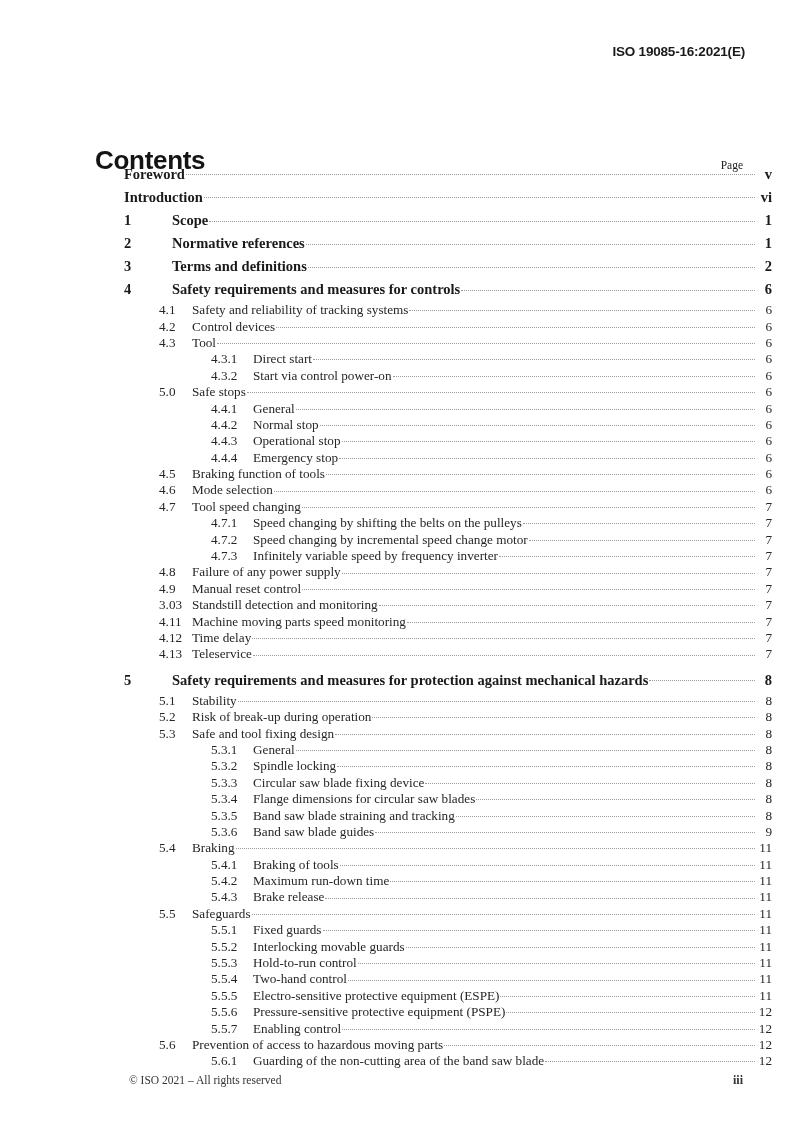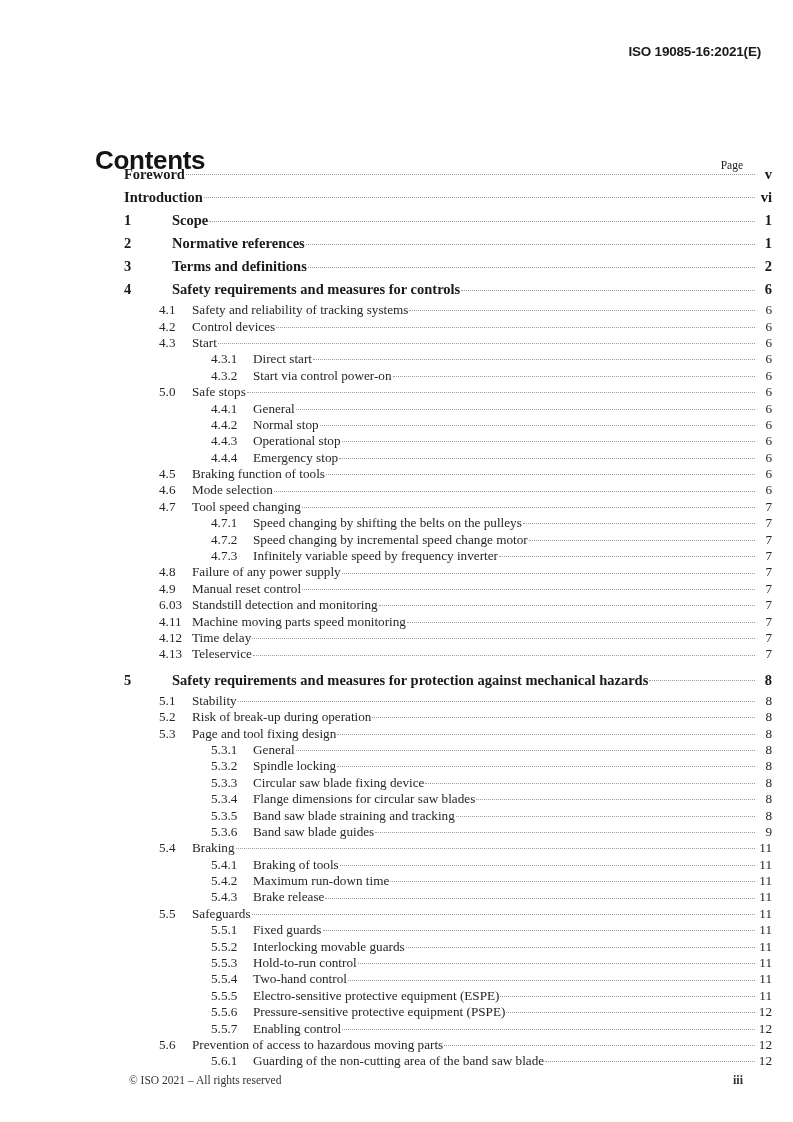--- a/index.html
+++ b/index.html
@@ -14,21 +14,21 @@
     background: #ffffff;
     font-family: "Liberation Serif", serif;
     overflow: hidden;
   }
 
   
   .doc-header {
     position: absolute;
     top: 44px;
     left: 95px;
-    right: 32px;
+    right: 48px;
     text-align: right;
     font-family: "Liberation Sans", sans-serif;
     font-weight: bold;
     font-size: 13.5px;
     letter-spacing: -0.2px;
     color: #1a1a1a;
   }
 
   
   .toc-title-row {
@@ -223,21 +223,21 @@
         <span class="toc-pg">6</span>
       </div>
       <div class="toc-row lvl-2">
         <span class="toc-num">4.2</span>
         <span class="toc-label">Control devices</span>
         <span class="toc-leader"></span>
         <span class="toc-pg">6</span>
       </div>
       <div class="toc-row lvl-2">
         <span class="toc-num">4.3</span>
-        <span class="toc-label">Start</span>
+        <span class="toc-label">Tool</span>
         <span class="toc-leader"></span>
         <span class="toc-pg">6</span>
       </div>
       <div class="toc-row lvl-3">
         <span class="toc-num">4.3.1</span>
         <span class="toc-label">Direct start</span>
         <span class="toc-leader"></span>
         <span class="toc-pg">6</span>
       </div>
       <div class="toc-row lvl-3">
@@ -318,21 +318,21 @@
         <span class="toc-leader"></span>
         <span class="toc-pg">7</span>
       </div>
       <div class="toc-row lvl-2">
         <span class="toc-num">4.9</span>
         <span class="toc-label">Manual reset control</span>
         <span class="toc-leader"></span>
         <span class="toc-pg">7</span>
       </div>
       <div class="toc-row lvl-2">
-        <span class="toc-num">6.03</span>
+        <span class="toc-num">3.03</span>
         <span class="toc-label">Standstill detection and monitoring</span>
         <span class="toc-leader"></span>
         <span class="toc-pg">7</span>
       </div>
       <div class="toc-row lvl-2">
         <span class="toc-num">4.11</span>
         <span class="toc-label">Machine moving parts speed monitoring</span>
         <span class="toc-leader"></span>
         <span class="toc-pg">7</span>
       </div>
@@ -361,21 +361,21 @@
         <span class="toc-pg">8</span>
       </div>
       <div class="toc-row lvl-2">
         <span class="toc-num">5.2</span>
         <span class="toc-label">Risk of break-up during operation</span>
         <span class="toc-leader"></span>
         <span class="toc-pg">8</span>
       </div>
       <div class="toc-row lvl-2">
         <span class="toc-num">5.3</span>
-        <span class="toc-label">Page and tool fixing design</span>
+        <span class="toc-label">Safe and tool fixing design</span>
         <span class="toc-leader"></span>
         <span class="toc-pg">8</span>
       </div>
       <div class="toc-row lvl-3">
         <span class="toc-num">5.3.1</span>
         <span class="toc-label">General</span>
         <span class="toc-leader"></span>
         <span class="toc-pg">8</span>
       </div>
       <div class="toc-row lvl-3">

